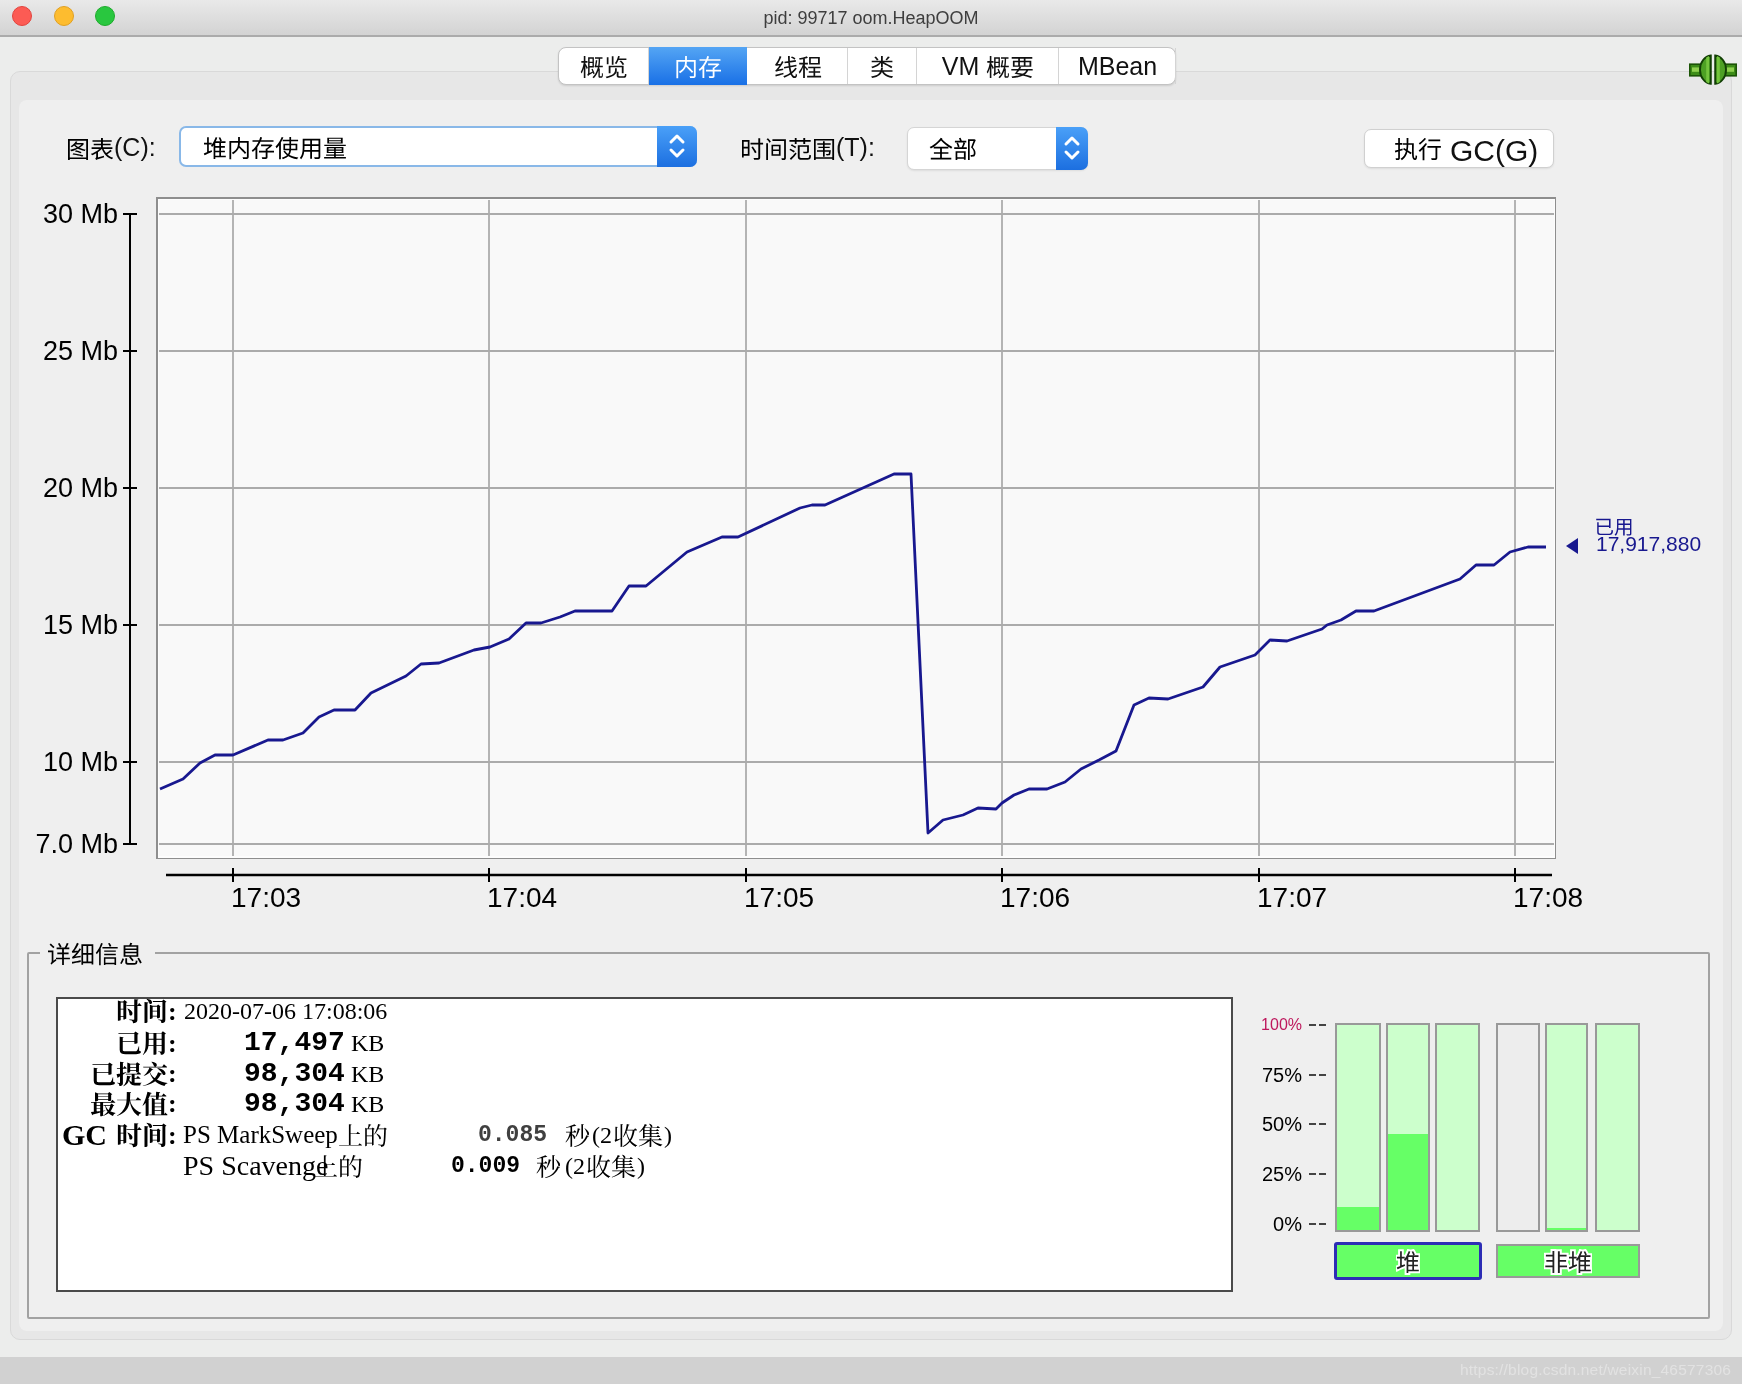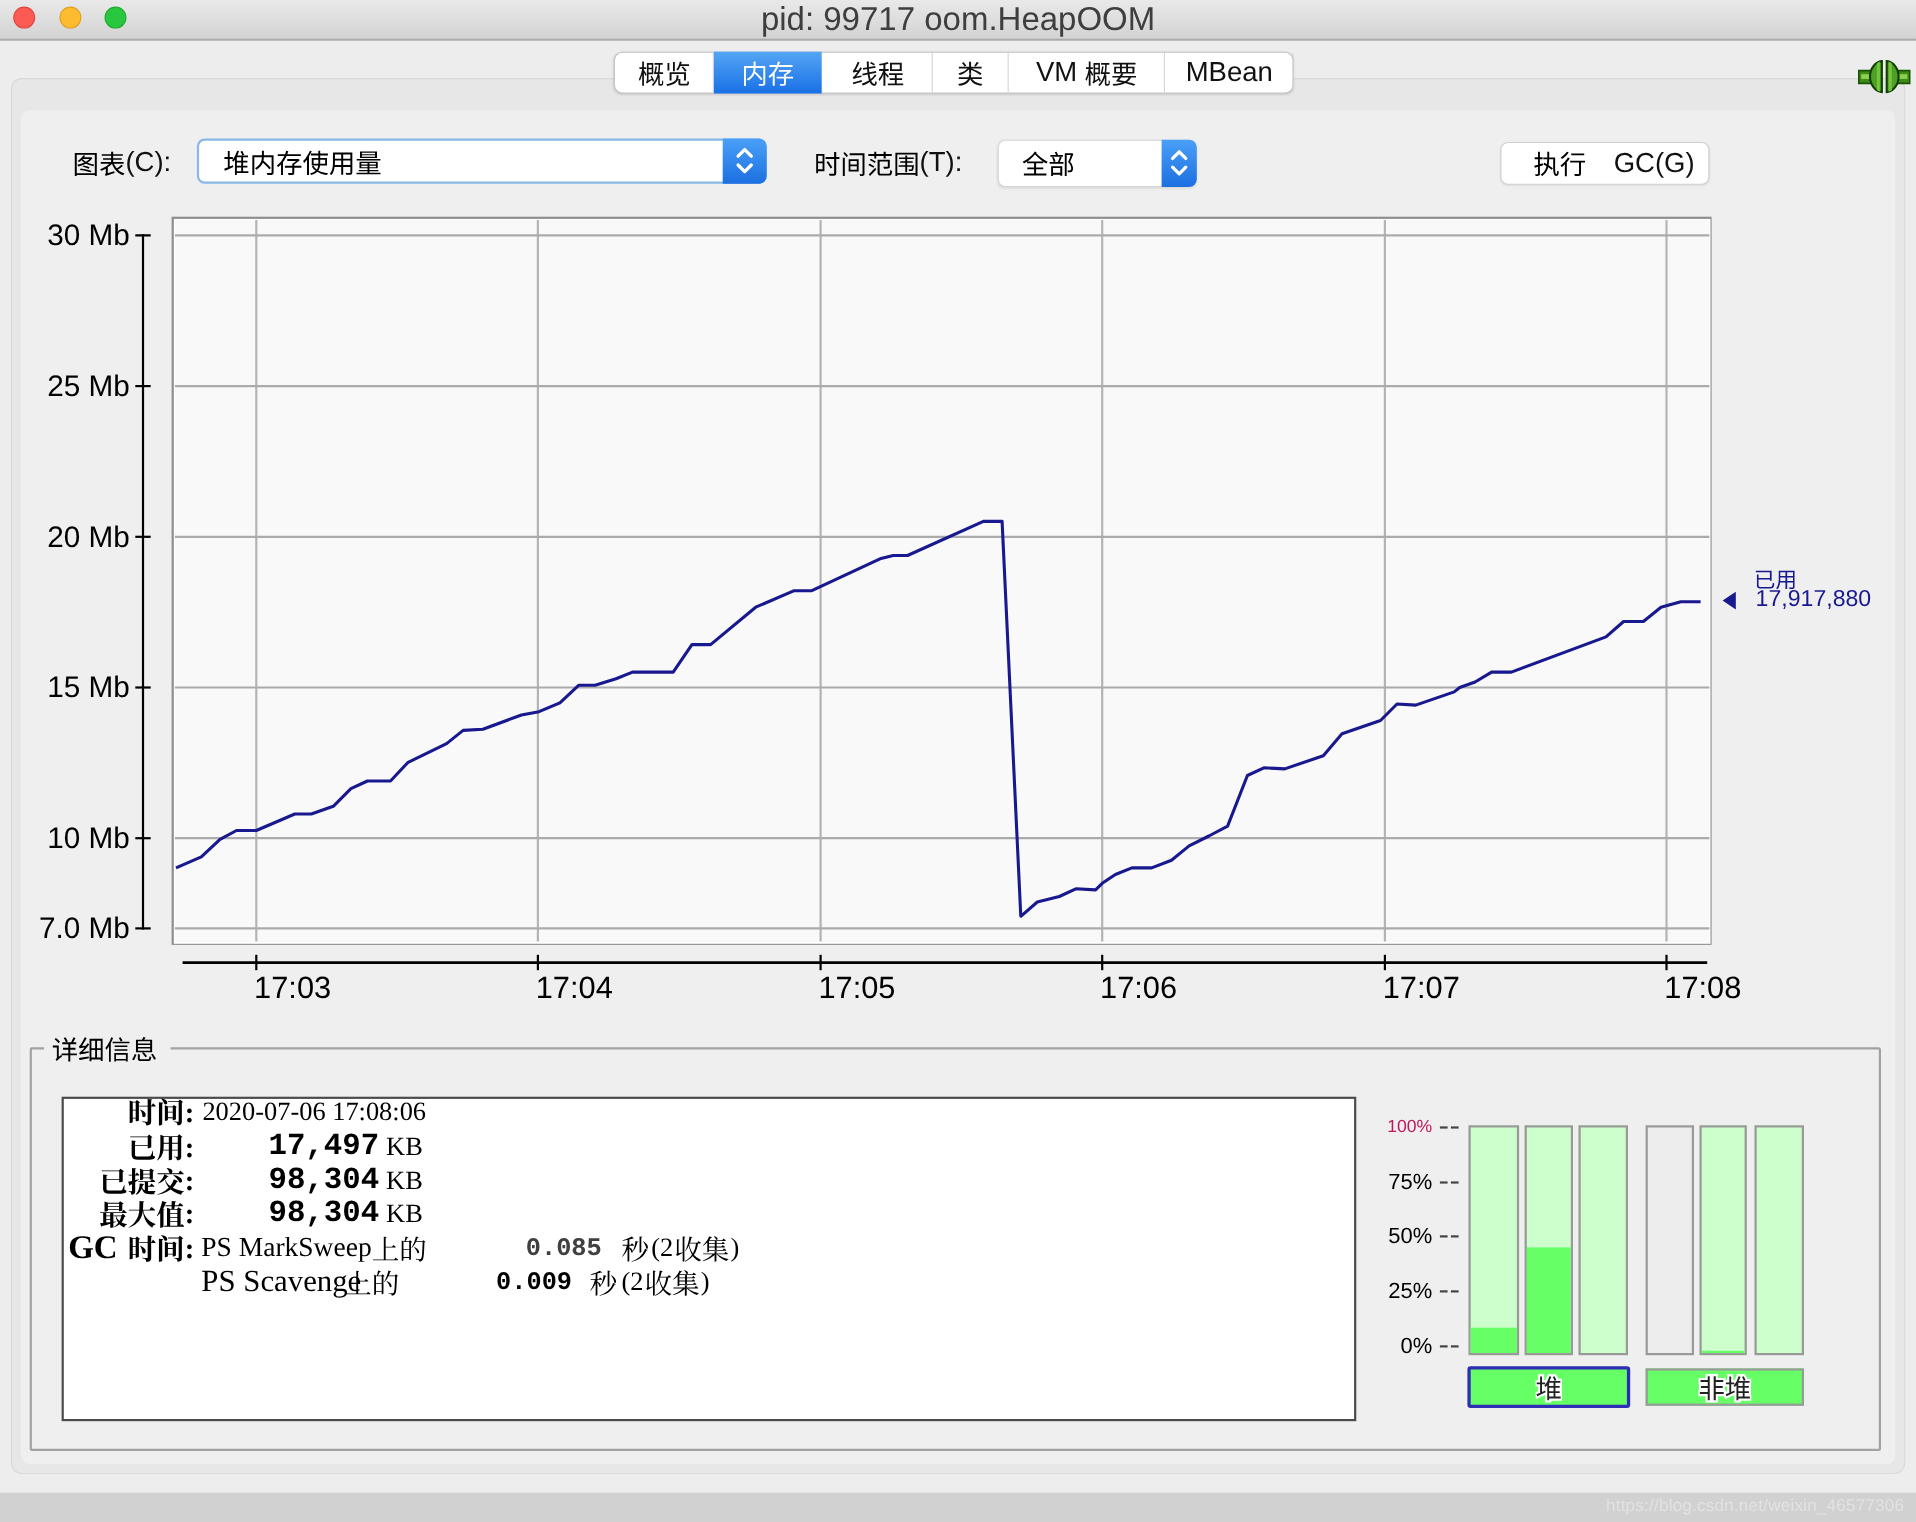--- a/index.html
+++ b/index.html
@@ -4,21 +4,21 @@
 html,body{margin:0;padding:0;}
 body{width:1742px;height:1384px;position:relative;overflow:hidden;
      background:#ecedec;font-family:"Liberation Sans",sans-serif;}
 .abs{position:absolute;}
 </style></head><body>
 
 <div class="abs" style="left:0;top:0;width:1742px;height:35px;background:linear-gradient(#e9e9e9,#d3d3d3);border-bottom:2px solid #ababab;"></div>
 <div class="abs" style="left:12px;top:6px;width:20px;height:20px;border-radius:50%;background:#fc5b54;border:1px solid #e2443e;box-sizing:border-box;"></div>
 <div class="abs" style="left:54px;top:6px;width:20px;height:20px;border-radius:50%;background:#fdbc2f;border:1px solid #e0a023;box-sizing:border-box;"></div>
 <div class="abs" style="left:95px;top:6px;width:20px;height:20px;border-radius:50%;background:#29c73f;border:1px solid #1eab2c;box-sizing:border-box;"></div>
-<div class="abs" style="left:0;top:3px;width:1742px;height:30px;text-align:center;font-size:30px;color:#3e3e3e;line-height:30px;">pid: 99717 oom.HeapOOM</div>
+<div class="abs" style="left:0;top:3px;width:1742px;height:30px;text-align:center;font-size:18px;color:#3e3e3e;line-height:30px;">pid: 99717 oom.HeapOOM</div>
 <div class="abs" style="left:10px;top:71px;width:1722px;height:1269px;background:#e7e7e7;border:1px solid #d9d9d9;border-radius:10px;box-sizing:border-box;"></div>
 <div class="abs" style="left:19px;top:100px;width:1704px;height:1231px;background:#efefef;border-radius:8px;"></div>
 <div class="abs" style="left:558px;top:47px;width:618px;height:38px;background:#fff;border:1px solid #c3c3c3;border-radius:8px;box-sizing:border-box;box-shadow:0 1px 2px rgba(0,0,0,.12);"></div>
 <div class="abs" style="left:648px;top:48px;width:1px;height:36px;background:#d4d4d4;"></div>
 <div class="abs" style="left:649px;top:47px;width:98px;height:38px;background:linear-gradient(#54a5f4,#1970e6);"></div>
 <div class="abs" style="left:847px;top:48px;width:1px;height:36px;background:#d4d4d4;"></div>
 <div class="abs" style="left:916px;top:48px;width:1px;height:36px;background:#d4d4d4;"></div>
 <div class="abs" style="left:1058px;top:48px;width:1px;height:36px;background:#d4d4d4;"></div>
 <div class="abs" style="left:1175px;top:48px;width:1px;height:36px;background:#d4d4d4;"></div>
 <svg style="position:absolute;left:580px;top:54px;" width="48" height="27" viewBox="0 -22.1 48 26.9">
@@ -71,21 +71,21 @@
     <path d="M3 18 L9 24 L15 18" fill="none" stroke="#fff" stroke-width="3" stroke-linecap="round" stroke-linejoin="round"></path>
   </svg>
 <svg class="abs" style="left:1063px;top:134px;" width="18" height="28" viewBox="0 0 18 28">
     <path d="M3 10 L9 4 L15 10" fill="none" stroke="#fff" stroke-width="3" stroke-linecap="round" stroke-linejoin="round"></path>
     <path d="M3 18 L9 24 L15 18" fill="none" stroke="#fff" stroke-width="3" stroke-linecap="round" stroke-linejoin="round"></path>
   </svg>
 <div class="abs" style="left:1364px;top:129px;width:190px;height:39px;background:#fff;border:1px solid #d0d0d0;border-radius:7px;box-sizing:border-box;box-shadow:0 1px 2px rgba(0,0,0,.08);"></div>
 <svg style="position:absolute;left:1394px;top:136px;" width="48" height="27" viewBox="0 -22.1 48 26.9">
     <path fill="#000" d="M0.8 -7.4Q2.3 -7.8 4.3 -8.4Q6.3 -9.0 8.5 -9.7L8.7 -8.0Q6.8 -7.4 4.8 -6.8Q2.9 -6.1 1.3 -5.6ZM1.2 -15.1H8.4V-13.4H1.2ZM4.2 -20.2H5.9V-0.3Q5.9 0.5 5.7 0.9Q5.5 1.3 5.1 1.5Q4.7 1.8 3.9 1.8Q3.2 1.9 2.0 1.9Q2.0 1.5 1.8 1.0Q1.7 0.5 1.5 0.2Q2.3 0.2 2.9 0.2Q3.6 0.2 3.8 0.2Q4.0 0.2 4.1 0.1Q4.2 -0.0 4.2 -0.3ZM9.0 -15.0H18.9V-13.4H9.0ZM9.0 -8.9 10.0 -10.1Q10.9 -9.6 12.0 -9.0Q13.1 -8.3 14.2 -7.7Q15.2 -7.0 16.2 -6.4Q17.1 -5.8 17.7 -5.3L16.7 -3.9Q16.0 -4.4 15.1 -5.0Q14.2 -5.7 13.2 -6.3Q12.1 -7.0 11.0 -7.7Q9.9 -8.3 9.0 -8.9ZM18.0 -15.0H19.8Q19.8 -11.3 19.7 -8.4Q19.7 -5.6 19.8 -3.7Q19.8 -1.8 20.1 -0.8Q20.4 0.2 20.9 0.2Q21.2 0.2 21.4 -0.5Q21.6 -1.2 21.6 -3.0Q21.9 -2.8 22.3 -2.6Q22.8 -2.3 23.1 -2.2Q23.0 -0.6 22.8 0.3Q22.5 1.2 22.0 1.5Q21.6 1.9 20.8 1.9Q19.6 1.9 19.0 0.7Q18.3 -0.4 18.1 -2.6Q17.9 -4.8 18.0 -7.9Q18.0 -11.1 18.0 -15.0ZM12.6 -20.2 14.4 -20.2Q14.4 -16.8 14.3 -13.9Q14.3 -11.1 13.9 -8.7Q13.6 -6.3 12.9 -4.3Q12.2 -2.4 11.0 -0.8Q9.7 0.7 7.9 2.0Q7.8 1.8 7.5 1.5Q7.3 1.2 7.1 1.0Q6.8 0.7 6.6 0.5Q8.8 -0.8 10.1 -2.7Q11.4 -4.6 11.9 -7.2Q12.5 -9.7 12.6 -13.0Q12.7 -16.2 12.6 -20.2Z M34.4 -18.7H46.2V-17.0H34.4ZM41.5 -11.6H43.3V-0.4Q43.3 0.4 43.0 0.9Q42.8 1.3 42.2 1.6Q41.6 1.8 40.5 1.8Q39.4 1.9 37.7 1.9Q37.6 1.5 37.5 1.0Q37.3 0.5 37.1 0.1Q37.9 0.1 38.7 0.1Q39.5 0.1 40.1 0.1Q40.6 0.1 40.8 0.1Q41.2 0.1 41.3 -0.0Q41.5 -0.1 41.5 -0.4ZM33.4 -12.1H46.9V-10.4H33.4ZM28.6 -10.2 30.2 -11.8 30.4 -11.7V2.0H28.6ZM31.4 -15.0 33.1 -14.4Q32.2 -12.9 31.0 -11.4Q29.7 -9.9 28.4 -8.6Q27.1 -7.2 25.9 -6.2Q25.7 -6.4 25.5 -6.7Q25.3 -7.0 25.0 -7.3Q24.8 -7.6 24.6 -7.7Q25.8 -8.6 27.1 -9.8Q28.3 -11.0 29.4 -12.3Q30.5 -13.7 31.4 -15.0ZM30.4 -20.2 32.1 -19.5Q31.3 -18.4 30.3 -17.3Q29.2 -16.2 28.1 -15.3Q27.0 -14.3 25.9 -13.5Q25.8 -13.7 25.6 -14.0Q25.4 -14.2 25.2 -14.5Q25.0 -14.8 24.8 -14.9Q25.8 -15.6 26.9 -16.5Q27.9 -17.4 28.9 -18.4Q29.8 -19.3 30.4 -20.2Z"></path>
   </svg>
-<div class="abs" style="left:1450px;top:134px;font-size:25px;color:#111;margin-left:17px;">GC(G)</div>
+<div class="abs" style="left:1450px;top:134px;font-size:30px;color:#111;">GC(G)</div>
 <svg class="abs" style="left:0;top:190px;" width="1742" height="730" viewBox="0 0 1742 730">
 <rect x="156" y="7" width="1400" height="662" fill="#8e8e8e"></rect>
 <rect x="158" y="9" width="1397" height="659" fill="#fdfdfd"></rect>
 <rect x="159" y="10" width="1395" height="656" fill="#f9f9f9"></rect>
 <line x1="233" y1="10" x2="233" y2="666" stroke="#b4b4b4" stroke-width="2"></line>
 <line x1="489" y1="10" x2="489" y2="666" stroke="#b4b4b4" stroke-width="2"></line>
 <line x1="746" y1="10" x2="746" y2="666" stroke="#b4b4b4" stroke-width="2"></line>
 <line x1="1002" y1="10" x2="1002" y2="666" stroke="#b4b4b4" stroke-width="2"></line>
 <line x1="1259" y1="10" x2="1259" y2="666" stroke="#b4b4b4" stroke-width="2"></line>
 <line x1="1515" y1="10" x2="1515" y2="666" stroke="#b4b4b4" stroke-width="2"></line>

